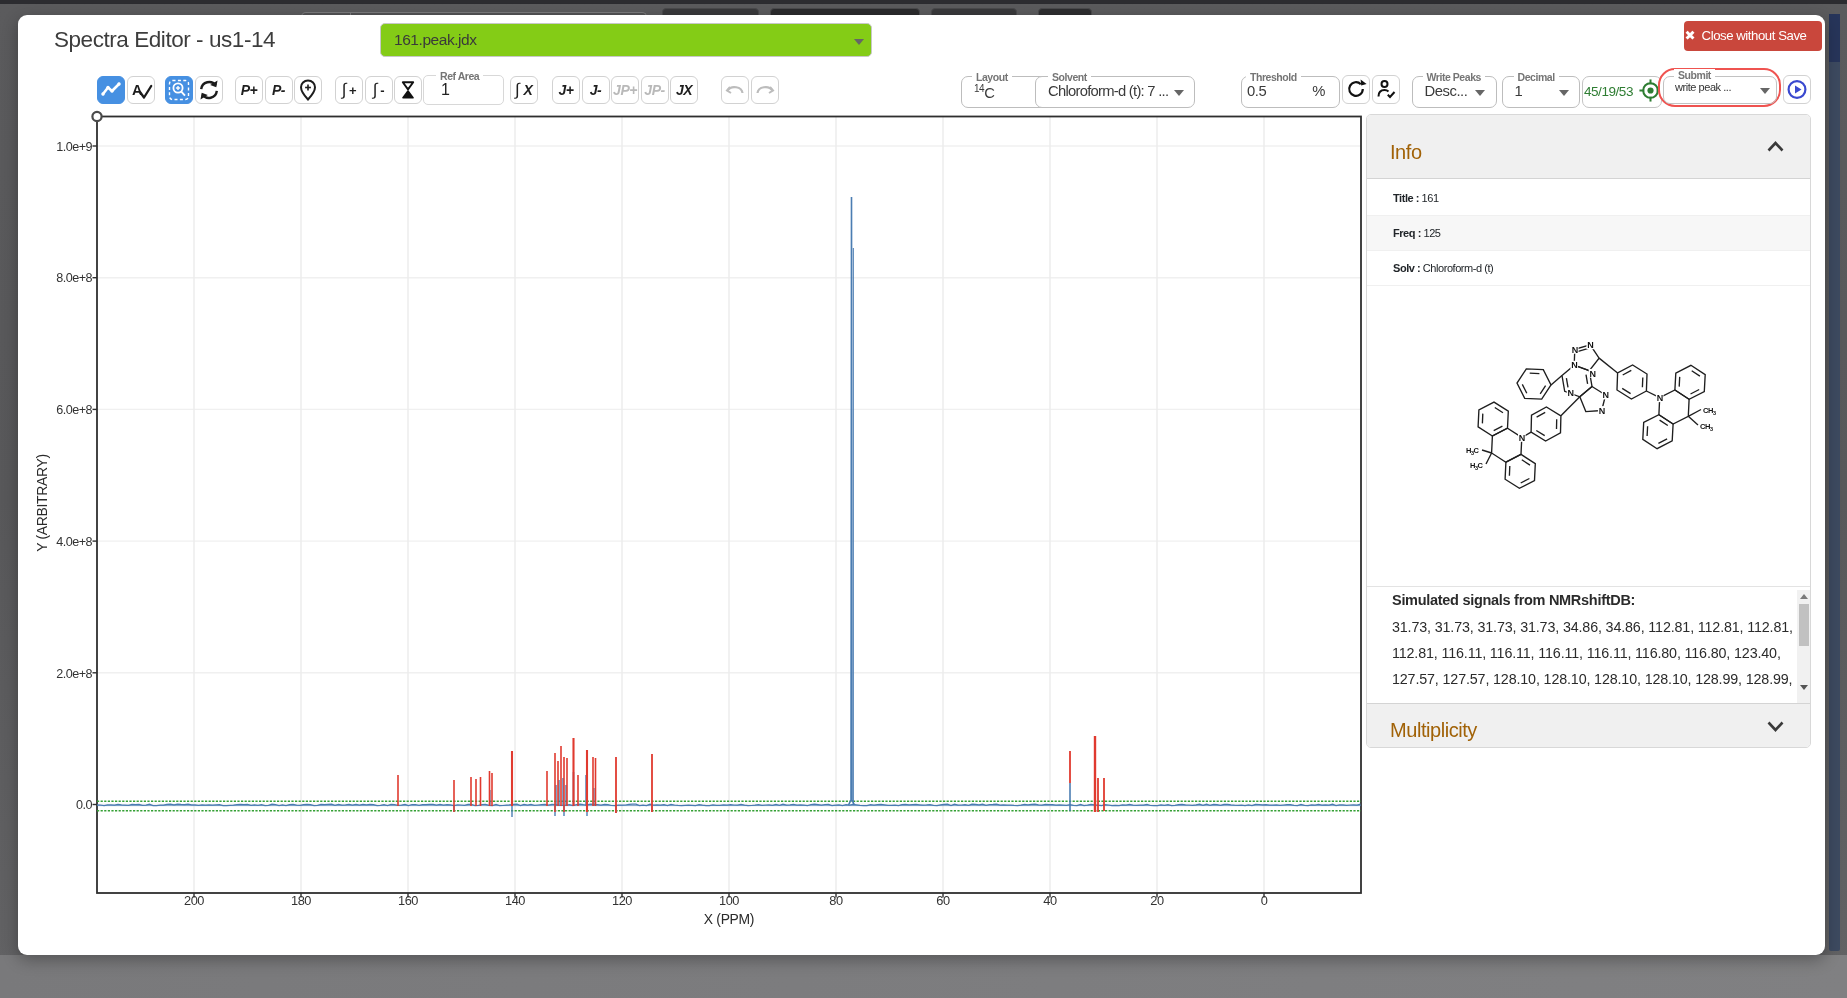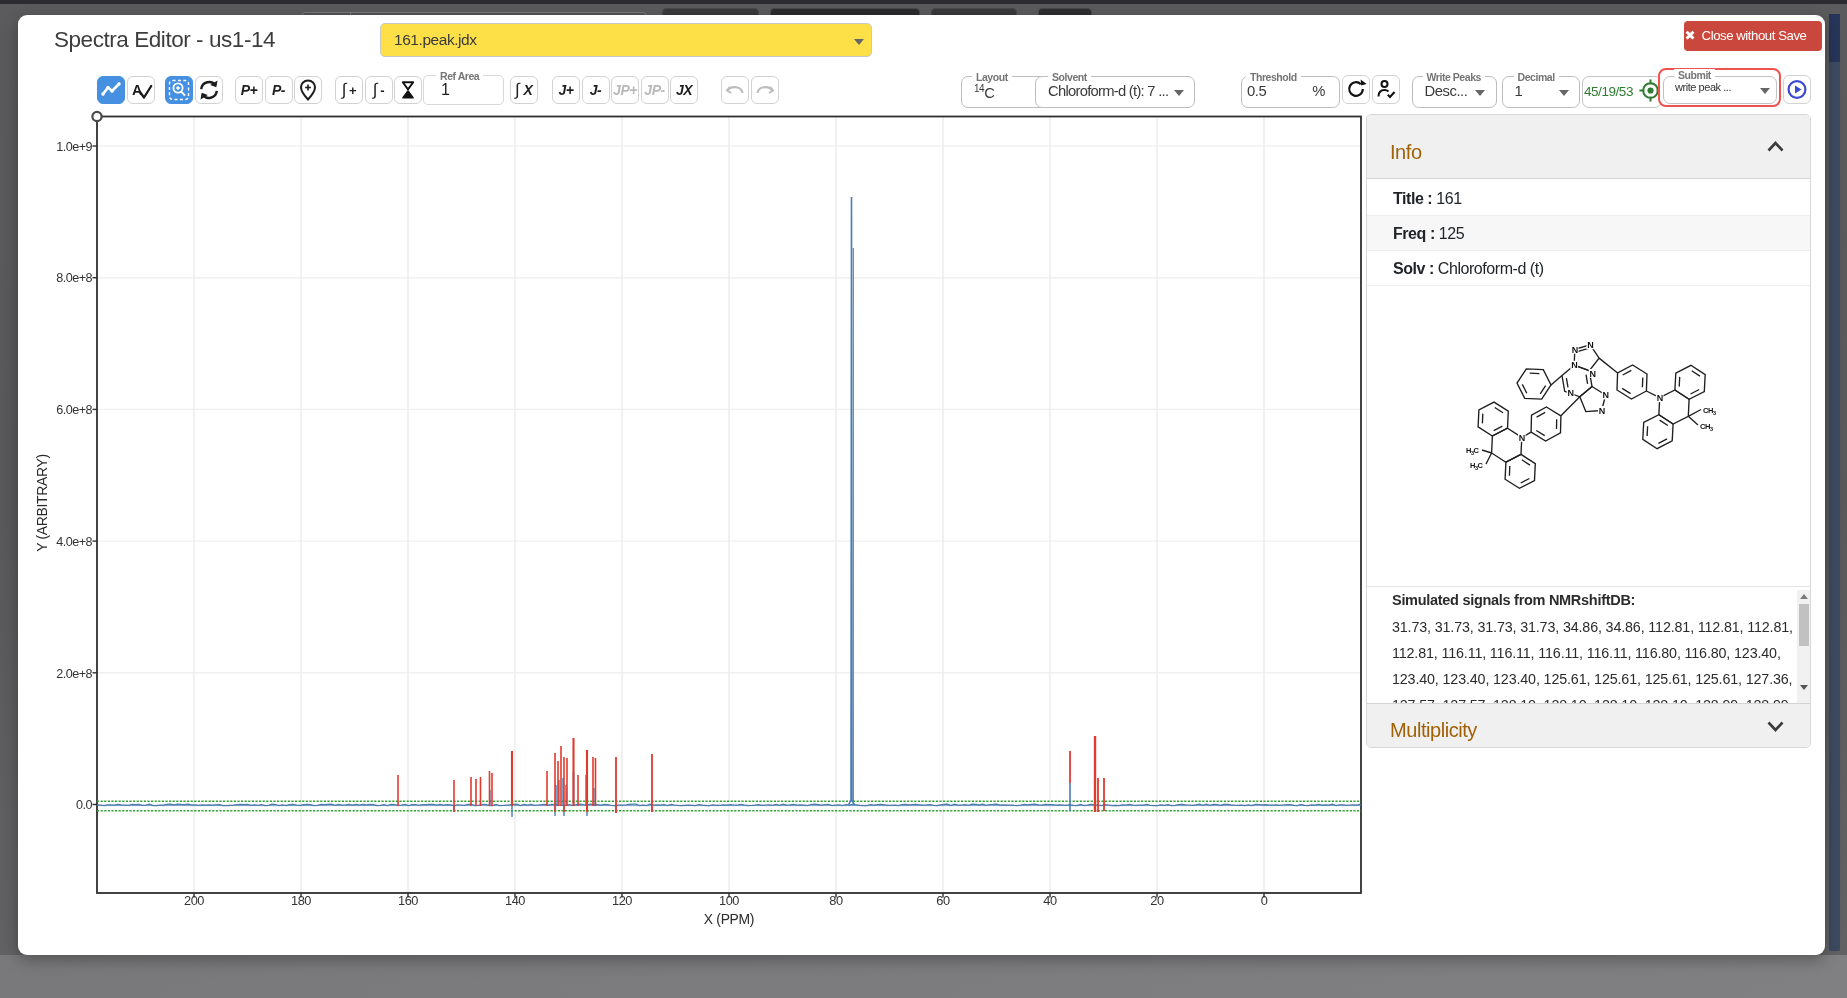--- a/index.html
+++ b/index.html
@@ -4,40 +4,40 @@
 *{margin:0;padding:0;box-sizing:border-box}
 html,body{width:1847px;height:998px;overflow:hidden;font-family:"Liberation Sans",sans-serif;background:#59595b;letter-spacing:-0.028em}
 .abs{position:absolute}
 #backdrop{position:absolute;inset:0;background:linear-gradient(180deg,#5b5b5d 0%,#58585a 50%,#626264 97%,#6a6a6c 100%)}
 #topbar{position:absolute;left:0;top:0;width:1847px;height:4px;background:#2c2c30}
 .tab{position:absolute;top:8px;height:8px;background:#39393b;border:1px solid #4a4a4c;border-radius:4px 4px 0 0}
 #botstrip{position:absolute;left:0;top:955px;width:1847px;height:43px;background:linear-gradient(90deg,#79797b,#808082)}
 #bluebar{position:absolute;left:1829px;top:14px;width:11px;height:937px;background:#3d4a60;border-radius:2px}
 #dialog{position:absolute;left:18px;top:15px;width:1807px;height:940px;background:#fff;border-radius:9px;box-shadow:0 5px 16px rgba(0,0,0,.3)}
 #title{position:absolute;left:54px;top:27px;font-size:22.5px;color:#3d3d3d}
-#fsel{position:absolute;left:380px;top:23px;width:492px;height:34px;border:1px solid #c8c8c8;border-radius:5px;background:#fde047;font-size:15.5px;color:#3a3a3a;line-height:32px;padding-left:13px}
+#fsel{position:absolute;left:380px;top:23px;width:492px;height:34px;border:1px solid #c8c8c8;border-radius:5px;background:#84cc16;font-size:15.5px;color:#3a3a3a;line-height:32px;padding-left:13px}
 .caret{position:absolute;width:0;height:0;border-left:5px solid transparent;border-right:5px solid transparent;border-top:6px solid #666}
 #closebtn{position:absolute;left:1684px;top:21px;width:138px;height:30px;background:#c9473c;border-radius:4px;color:#fff;font-size:13.2px;text-align:center;line-height:30px;white-space:nowrap}
 
 .tb{position:absolute;top:75.5px;width:28px;height:28.5px;background:#fff;border:1px solid #d2d2d2;border-radius:6px;color:#1f1f1f;text-align:center}
 .tb.blue{background:#4690e2;border-color:#4690e2}
 .tb.dis{color:#b9b9b9}
 .tbg{font-style:italic;font-weight:bold;font-size:14px;line-height:26px;letter-spacing:-.5px}
 
 .oc{position:absolute;top:75.5px;height:32px;border:1px solid #bdbdbd;border-radius:7px;background:#fff}
 .oc .lbl,#refarea .lbl,#submitbox .lbl{position:absolute;top:-6px;font-size:10.5px;font-weight:bold;color:#757575;background:#fff;padding:0 4px;white-space:nowrap}
 .oc .val{position:absolute;left:12px;top:6px;font-size:14.8px;color:#3a3a3a;white-space:nowrap}
 #refarea{position:absolute;left:423px;top:75px;width:81px;height:30px;border:1px solid #d8d8d8;border-radius:5px;background:#fff}
-#submitbox{position:absolute;left:1658px;top:68px;width:123px;height:38.5px;border:2px solid #ef5350;border-radius:8px;background:#fff}
+#submitbox{position:absolute;left:1658px;top:68px;width:123px;height:38.5px;border:2px solid #ef5350;border-radius:17px;background:#fff}
 #chart{position:absolute;left:0;top:0;pointer-events:none}
 
 #panel{position:absolute;left:1366px;top:114px;width:445px;height:634px;border:1px solid #d8d8d8;border-radius:5px;background:#fff}
 .phead{position:absolute;left:0;width:443px;background:#f0f0f0}
 .phead .t{position:absolute;font-size:20px;color:#a16207}
-.prow{position:absolute;left:0;width:443px;height:35px;font-size:16px;color:#212529;line-height:35px;padding-left:26px;border-bottom:1px solid #f0f0f0}
+.prow{position:absolute;left:0;width:443px;height:35px;font-size:11px;color:#212529;line-height:35px;padding-left:26px;border-bottom:1px solid #f0f0f0}
 .sigl{font-size:14.3px;color:#2b2b2b;line-height:26px;white-space:nowrap;letter-spacing:-0.01em}
 </style></head>
 <body>
 <div id="backdrop"></div>
 <div id="topbar"></div>
 <div style="position:absolute;left:301px;top:12px;width:346px;height:5px;background:#525254;border:1px solid #7b7b7d;border-bottom:none;border-radius:6px 6px 0 0"></div>
 <div style="position:absolute;left:350px;top:12px;width:1px;height:5px;background:#7b7b7d"></div>
 <div class="tab" style="left:662px;width:97px"></div>
 <div class="tab" style="left:770px;width:150px;background:#2b2b2d"></div>
 <div class="tab" style="left:931px;width:86px"></div>
@@ -355,21 +355,20 @@
 <text x="1700" y="429" font-size="7.5" font-weight="bold" fill="#111" stroke="none" font-family="Liberation Sans">CH<tspan font-size="5.5" dy="1.5">3</tspan></text>
 <text x="1466" y="453" font-size="7.5" font-weight="bold" fill="#111" stroke="none" font-family="Liberation Sans">H<tspan font-size="5.5" dy="1.5">3</tspan><tspan dy="-1.5">C</tspan></text>
 <text x="1470" y="468" font-size="7.5" font-weight="bold" fill="#111" stroke="none" font-family="Liberation Sans">H<tspan font-size="5.5" dy="1.5">3</tspan><tspan dy="-1.5">C</tspan></text>
 </g>
 </svg>
 <div class="abs" style="left:1367px;top:586px;width:443px;height:1px;background:#e3e3e3"></div>
 <div class="abs" style="left:1392px;top:592px;width:402px;height:111px;overflow:hidden">
  <div style="font-size:14.5px;font-weight:bold;color:#2b2b2b;line-height:17px;margin-bottom:5px;letter-spacing:-0.02em">Simulated signals from NMRshiftDB:</div>
  <div class="sigl">31.73, 31.73, 31.73, 31.73, 34.86, 34.86, 112.81, 112.81, 112.81,</div>
  <div class="sigl">112.81, 116.11, 116.11, 116.11, 116.11, 116.80, 116.80, 123.40,</div>
- <div class="sigl">123.40, 123.40, 123.40, 125.61, 125.61, 125.61, 125.61, 127.36,</div>
  <div class="sigl">127.57, 127.57, 128.10, 128.10, 128.10, 128.10, 128.99, 128.99,</div>
 </div>
 <div class="abs" style="left:1797px;top:590px;width:13px;height:113px;background:#f1f1f1">
  <svg class="abs" style="left:2.5px;top:4px" width="8" height="5">
       <path d="M0,5 L4,0 L8,5 Z" fill="#7a7a7a"></path>
     </svg>
  <div class="abs" style="left:1.5px;top:14px;width:10px;height:42px;background:#c1c1c1"></div>
  <svg class="abs" style="left:2.5px;top:95px" width="8" height="5">
       <path d="M0,0 L4,5 L8,0 Z" fill="#555"></path>
     </svg>

